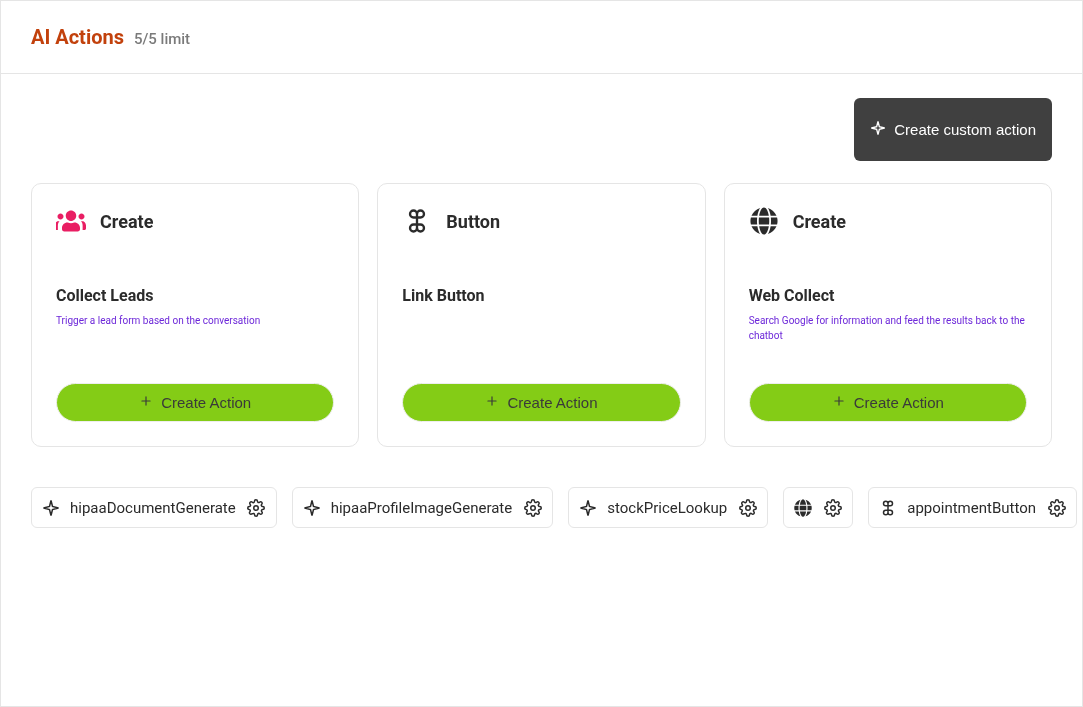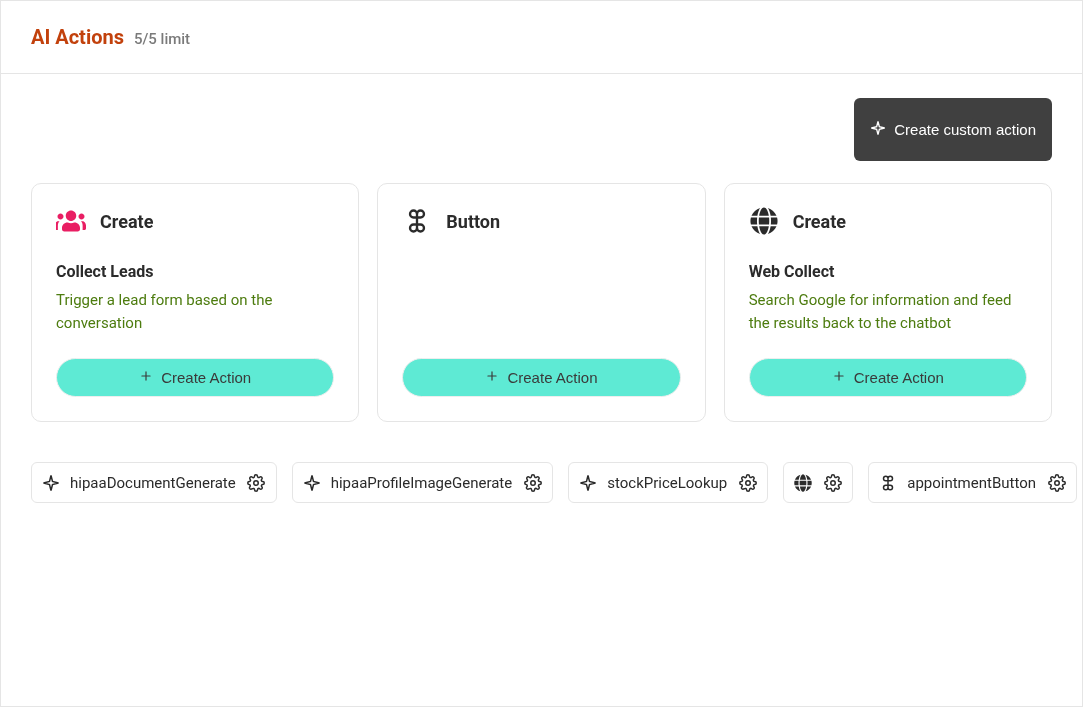--- a/index.html
+++ b/index.html
@@ -80,33 +80,34 @@
     .card-head .title {
       font-size: 18px;
       font-weight: 700;
       color: #2b2b2b;
     }
     .card-subtitle {
       font-size: 16px;
       font-weight: 700;
       color: #2b2b2b;
       margin-bottom: 8px;
+      margin-top: 24px;
     }
     .card-desc {
-      font-size: 15px;
-      color: #4d7c0f;
+      font-size: 10px;
+      color: #6d28d9;
       line-height: 1.5;
-      margin-bottom: 24px;
+      margin-bottom: 40px;
       flex-grow: 0;
     }
     .card-spacer {
       flex-grow: 1;
     }
     .btn-create-action {
-      background: #5eead4;
+      background: #84cc16;
       border: 1px solid #eee;
       border-radius: 22px;
       padding: 10px 16px;
       font-size: 15px;
       font-weight: 500;
       color: #3a3a3a;
       cursor: pointer;
       display: flex;
       align-items: center;
       justify-content: center;
@@ -205,20 +206,21 @@
 
       <div class="card">
         <div class="card-head">
           <span class="icon cmd-icon">
             <svg viewBox="0 0 24 24" width="28" height="28">
                 <path fill="none" stroke="#2b2b2b" stroke-width="2" d="M9 3a3 3 0 0 0-3 3 3 3 0 0 0 3 3h6a3 3 0 0 0 3-3 3 3 0 0 0-3-3 3 3 0 0 0-3 3v12a3 3 0 0 0 3 3 3 3 0 0 0 3-3 3 3 0 0 0-3-3H9a3 3 0 0 0-3 3 3 3 0 0 0 3 3 3 3 0 0 0 3-3V6a3 3 0 0 0-3-3z"></path>
               </svg>
           </span>
           <span class="title">Button</span>
         </div>
+        <div class="card-subtitle">Link Button</div>
         <div class="card-spacer"></div>
         <button class="btn-create-action">
           <span>
             <svg viewBox="0 0 24 24">
                 <path d="M12 5v14M5 12h14" stroke="#3a3a3a" stroke-width="2" stroke-linecap="round"></path>
               </svg>
           </span>
           <span>Create Action</span>
         </button>
       </div>

